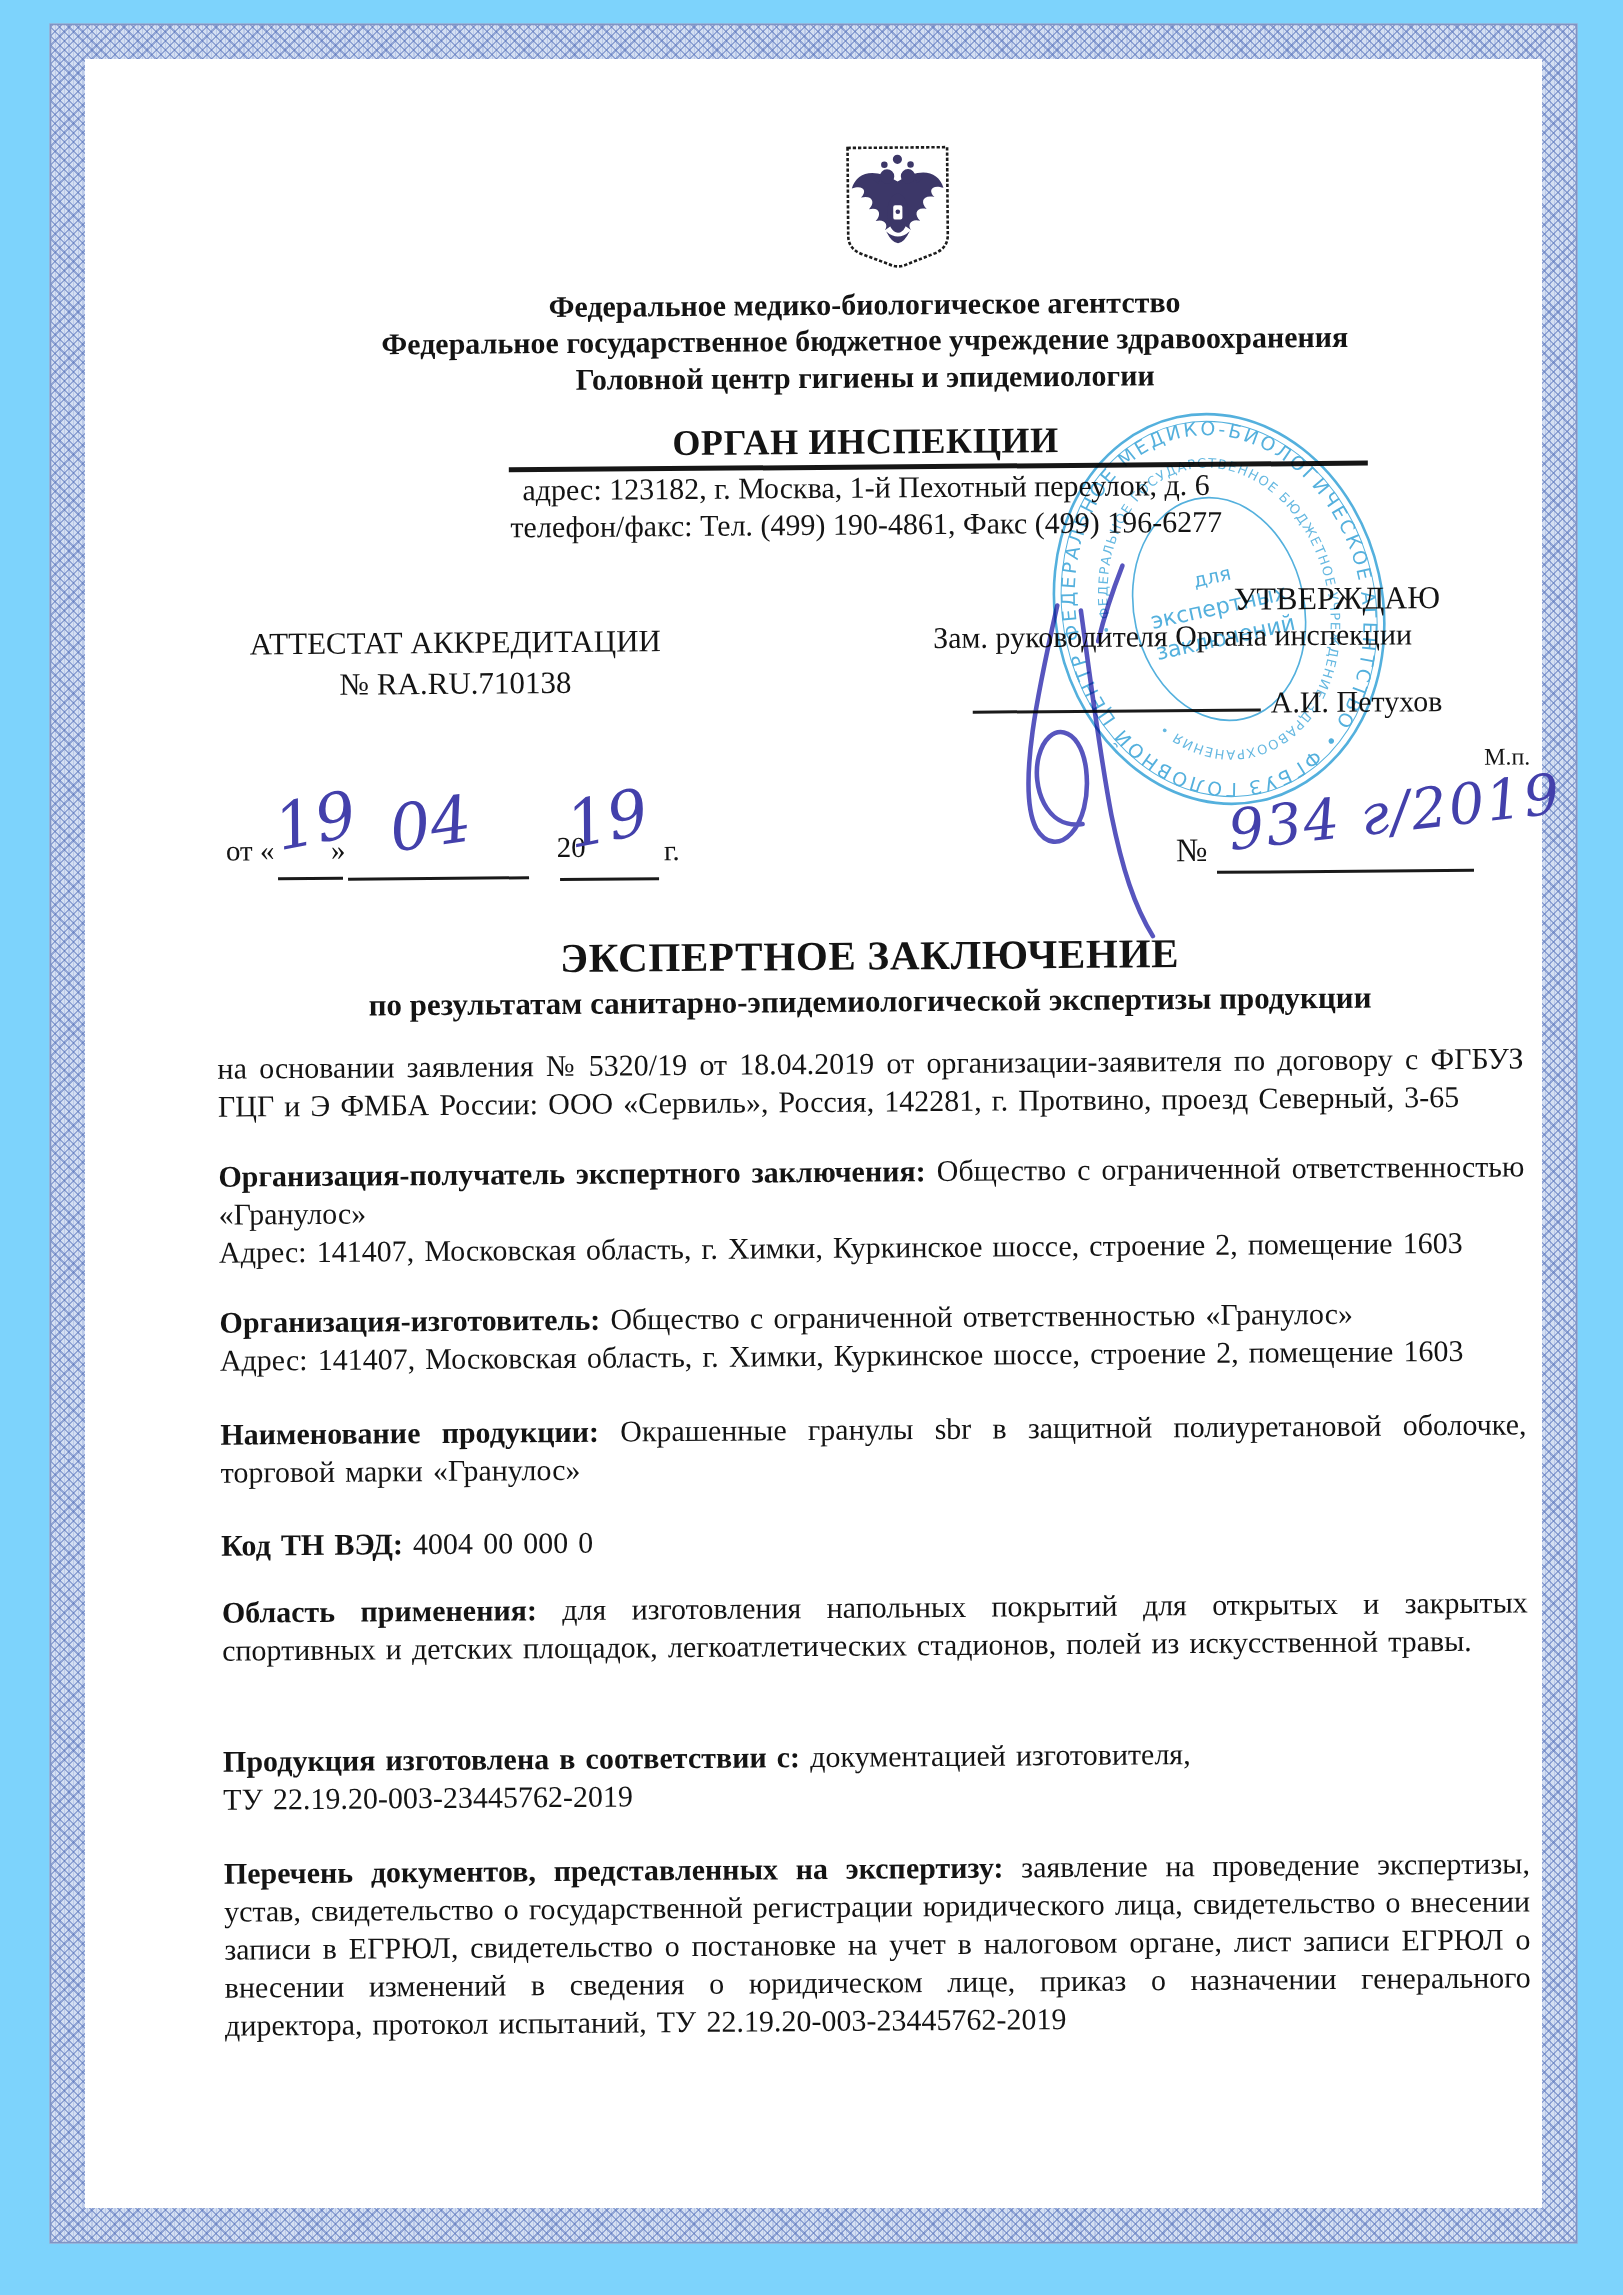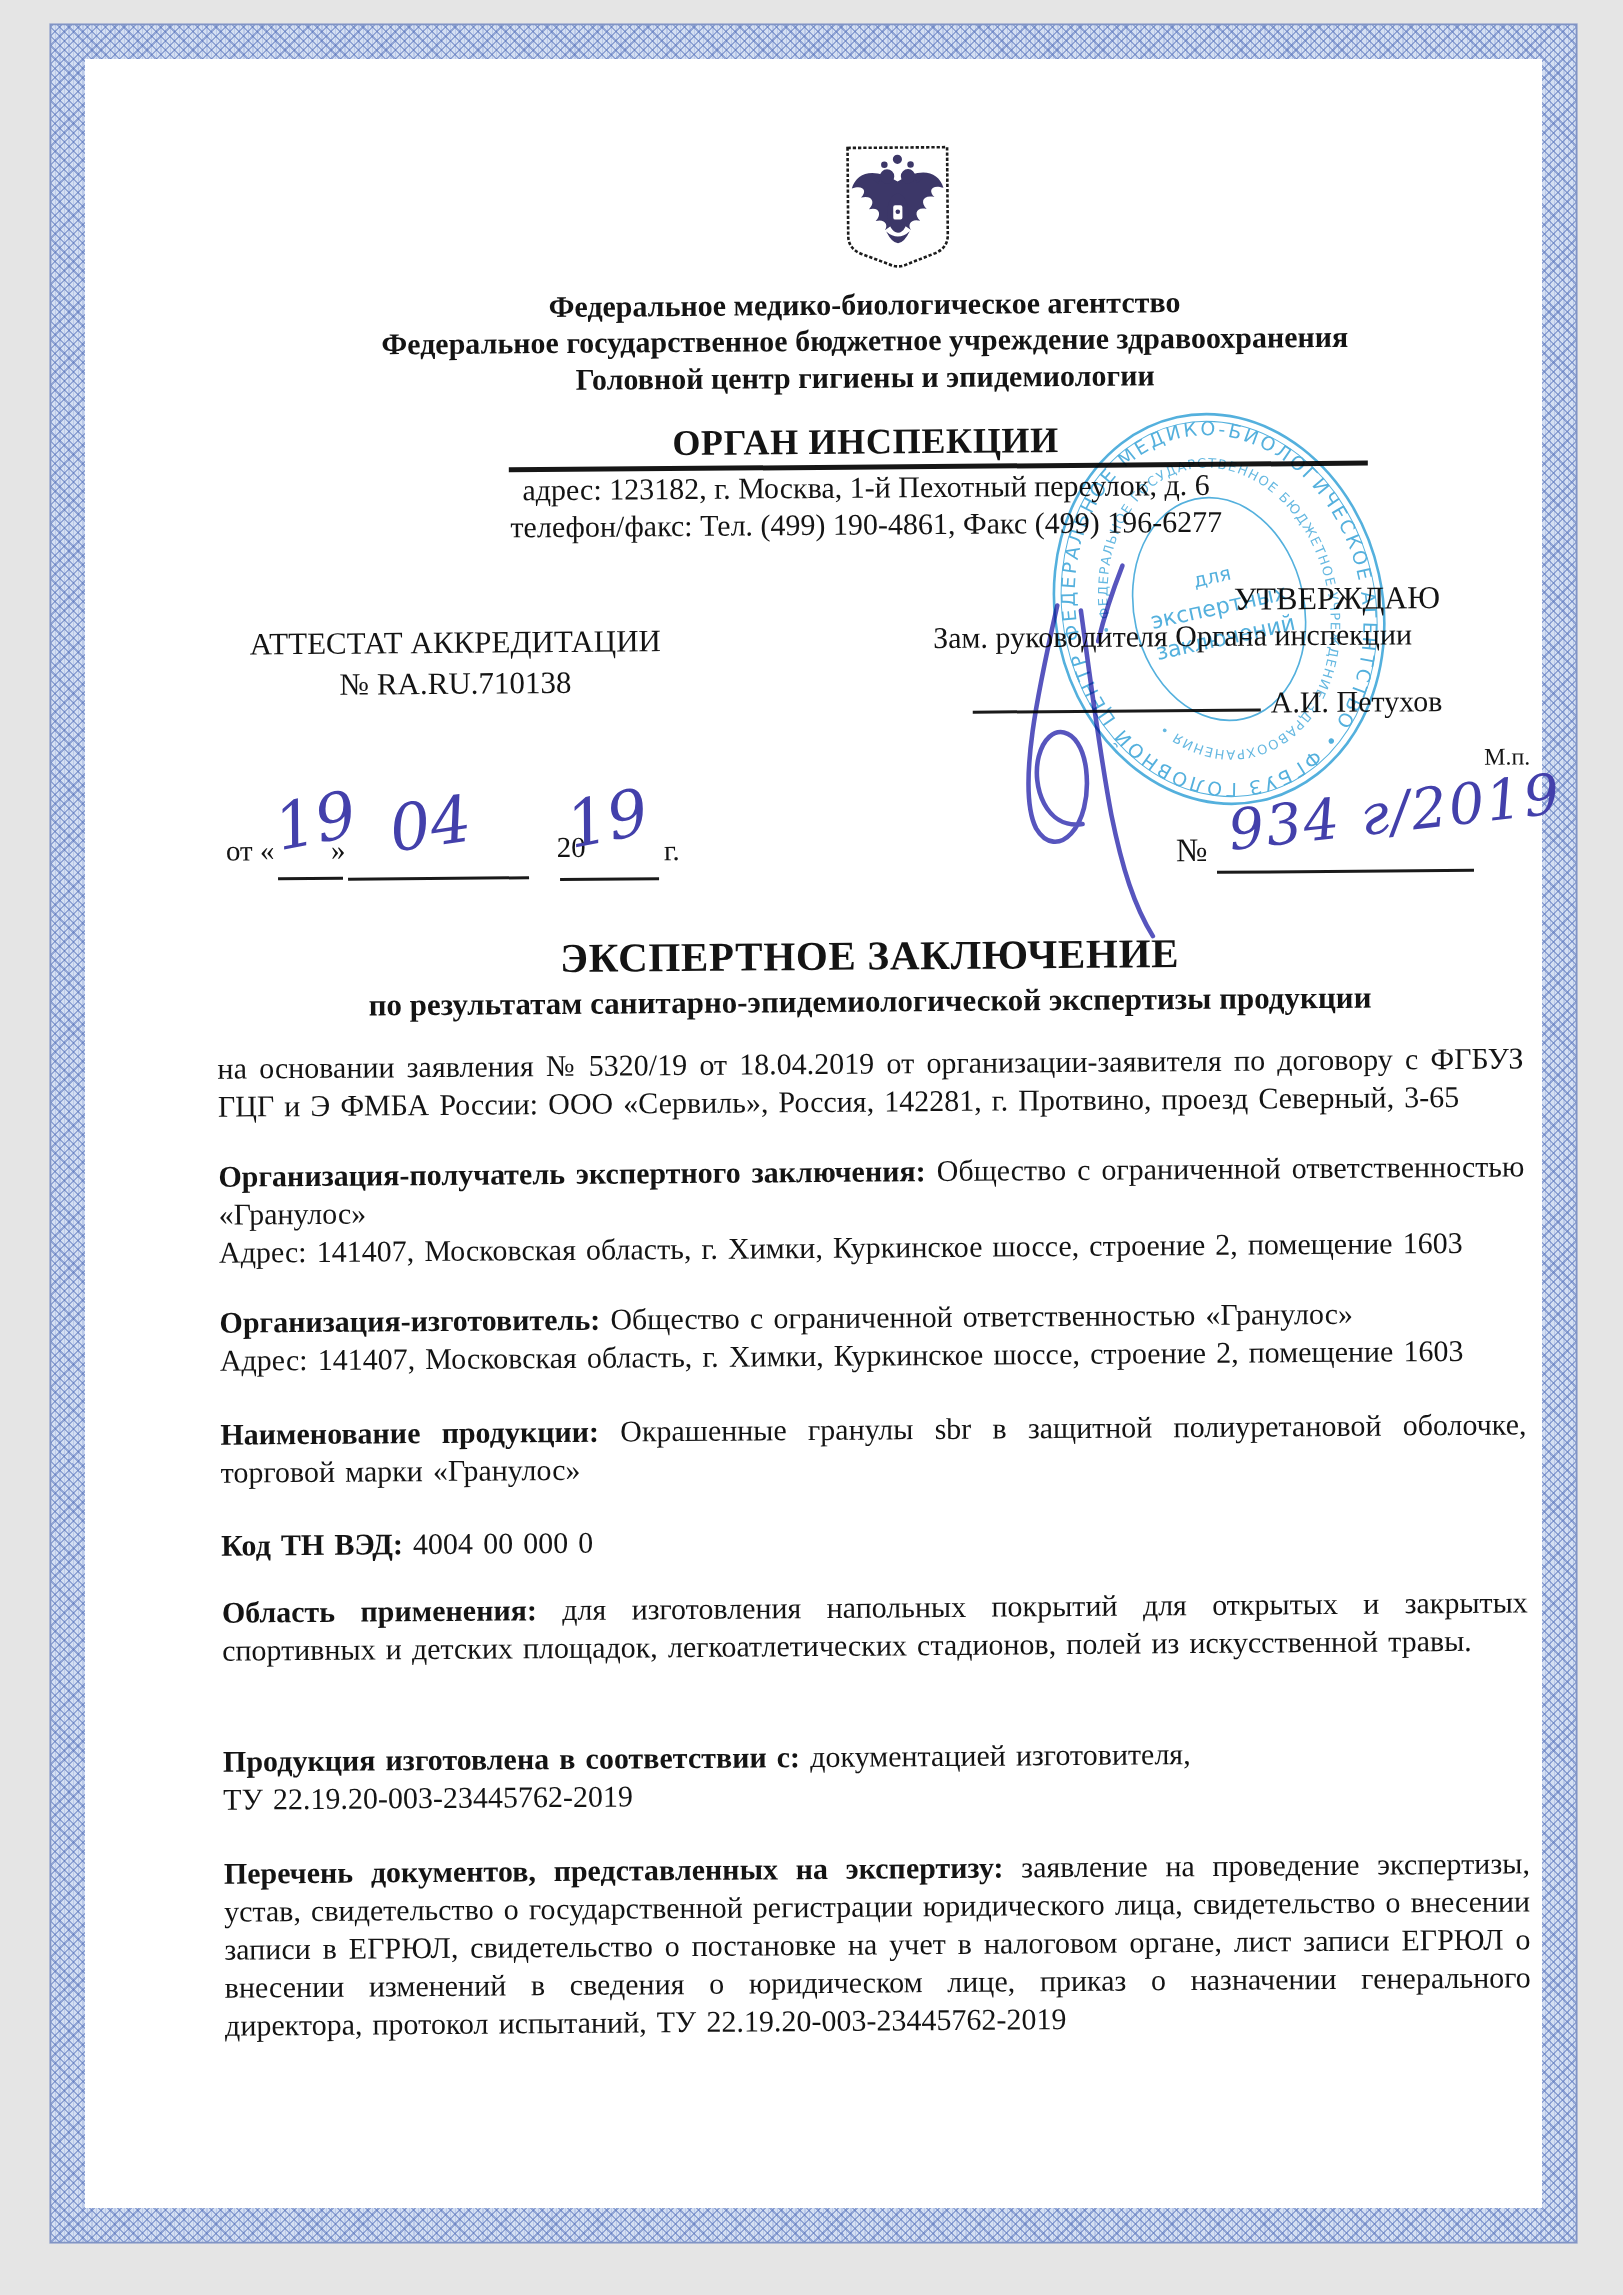--- a/index.html
+++ b/index.html
@@ -1,21 +1,21 @@
 <!DOCTYPE html>
 <html style="font-size:10.5px"><head>
 <meta charset="utf-8">
 <style>
   html,body{margin:0;padding:0;}
   body{
     width:1623px;height:2295px;position:relative;background:#ffffff;
     font-family:"Liberation Serif","DejaVu Serif",serif;color:#141414;
     overflow:hidden;
   }
-  .page{position:absolute;inset:0;background:#e5e5e5;overflow:hidden;}
+  .page{position:absolute;inset:0;background:#7dd3fc;overflow:hidden;}
 
   
   .frame{
     position:absolute;left:50px;top:24px;width:1527px;height:2219px;
     background-color:#d4dff2;
     background-image:
       repeating-linear-gradient(45deg, rgba(92,119,189,0.55) 0 1.6px, rgba(0,0,0,0) 1.6px 6.5px),
       repeating-linear-gradient(-45deg, rgba(92,119,189,0.55) 0 1.6px, rgba(0,0,0,0) 1.6px 6.5px),
       repeating-linear-gradient(90deg, rgba(148,168,219,0.40) 0 1.3px, rgba(0,0,0,0) 1.3px 4.6px);
     box-shadow: inset 0 0 0 1.3px #8194c4, 0 0 0 0.7px #9aa9cf;

